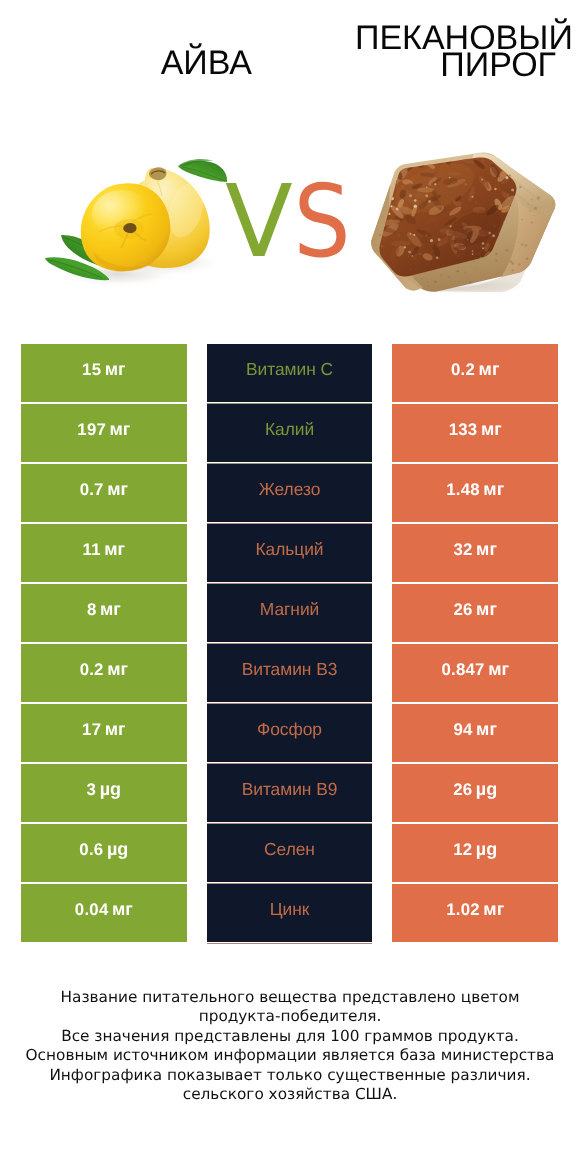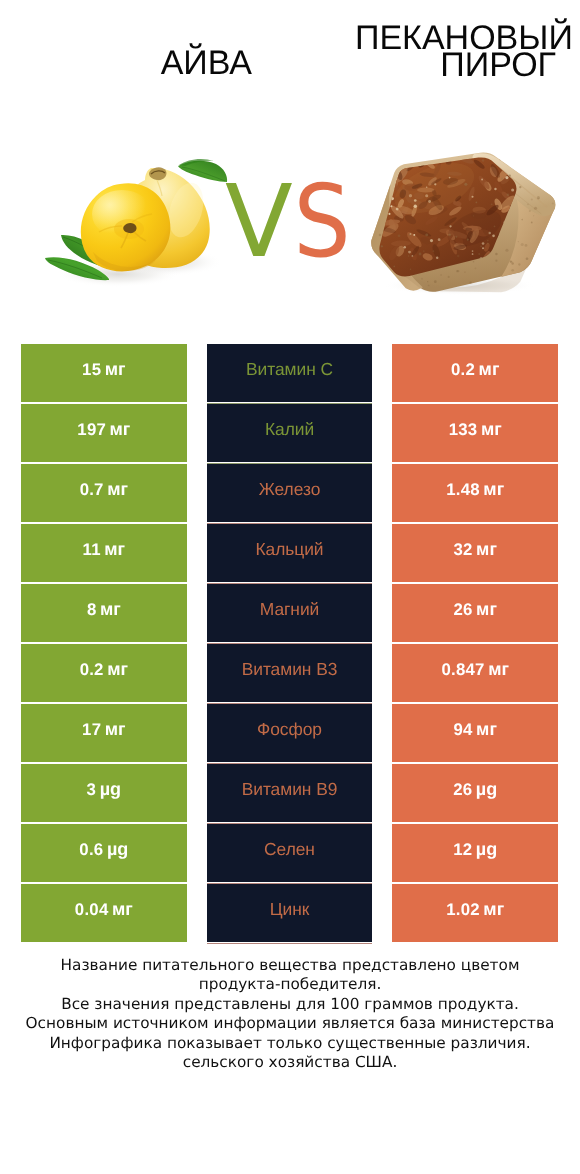--- a/index.html
+++ b/index.html
@@ -38,21 +38,21 @@
   .cell-mid::after{content:"";position:absolute;left:0;right:0;bottom:-2px;height:1px;}
   .cell-mid.win-left::after{background:#8e9a6c;}
   .cell-mid.win-right::after{background:#b4857c;}
   .value{font-size:16.8px;font-weight:700;letter-spacing:0.25px;position:relative;top:-3.5px;}
   .unit{font-size:18px;font-weight:700;padding-left:3.5px;position:relative;top:-3.5px;}
   .label{font-size:17.4px;font-weight:400;letter-spacing:-0.05px;position:relative;top:-3.6px;}
   .label.win-left{color:#7b9536;}
   .label.win-right{color:#c26b47;}
 
   
-  .footer{position:absolute;left:0;top:956px;width:580px;text-align:center;
+  .footer{position:absolute;left:0;top:988px;width:580px;text-align:center;
           font-size:15.3px;line-height:19.4px;color:#111111;font-weight:400;
           font-family:"DejaVu Sans",sans-serif;}
   .footer div{white-space:nowrap;}
 </style>
 </head>
 <body>
 
 <div class="page">
 
   <div class="title title-left">АЙВА</div>

